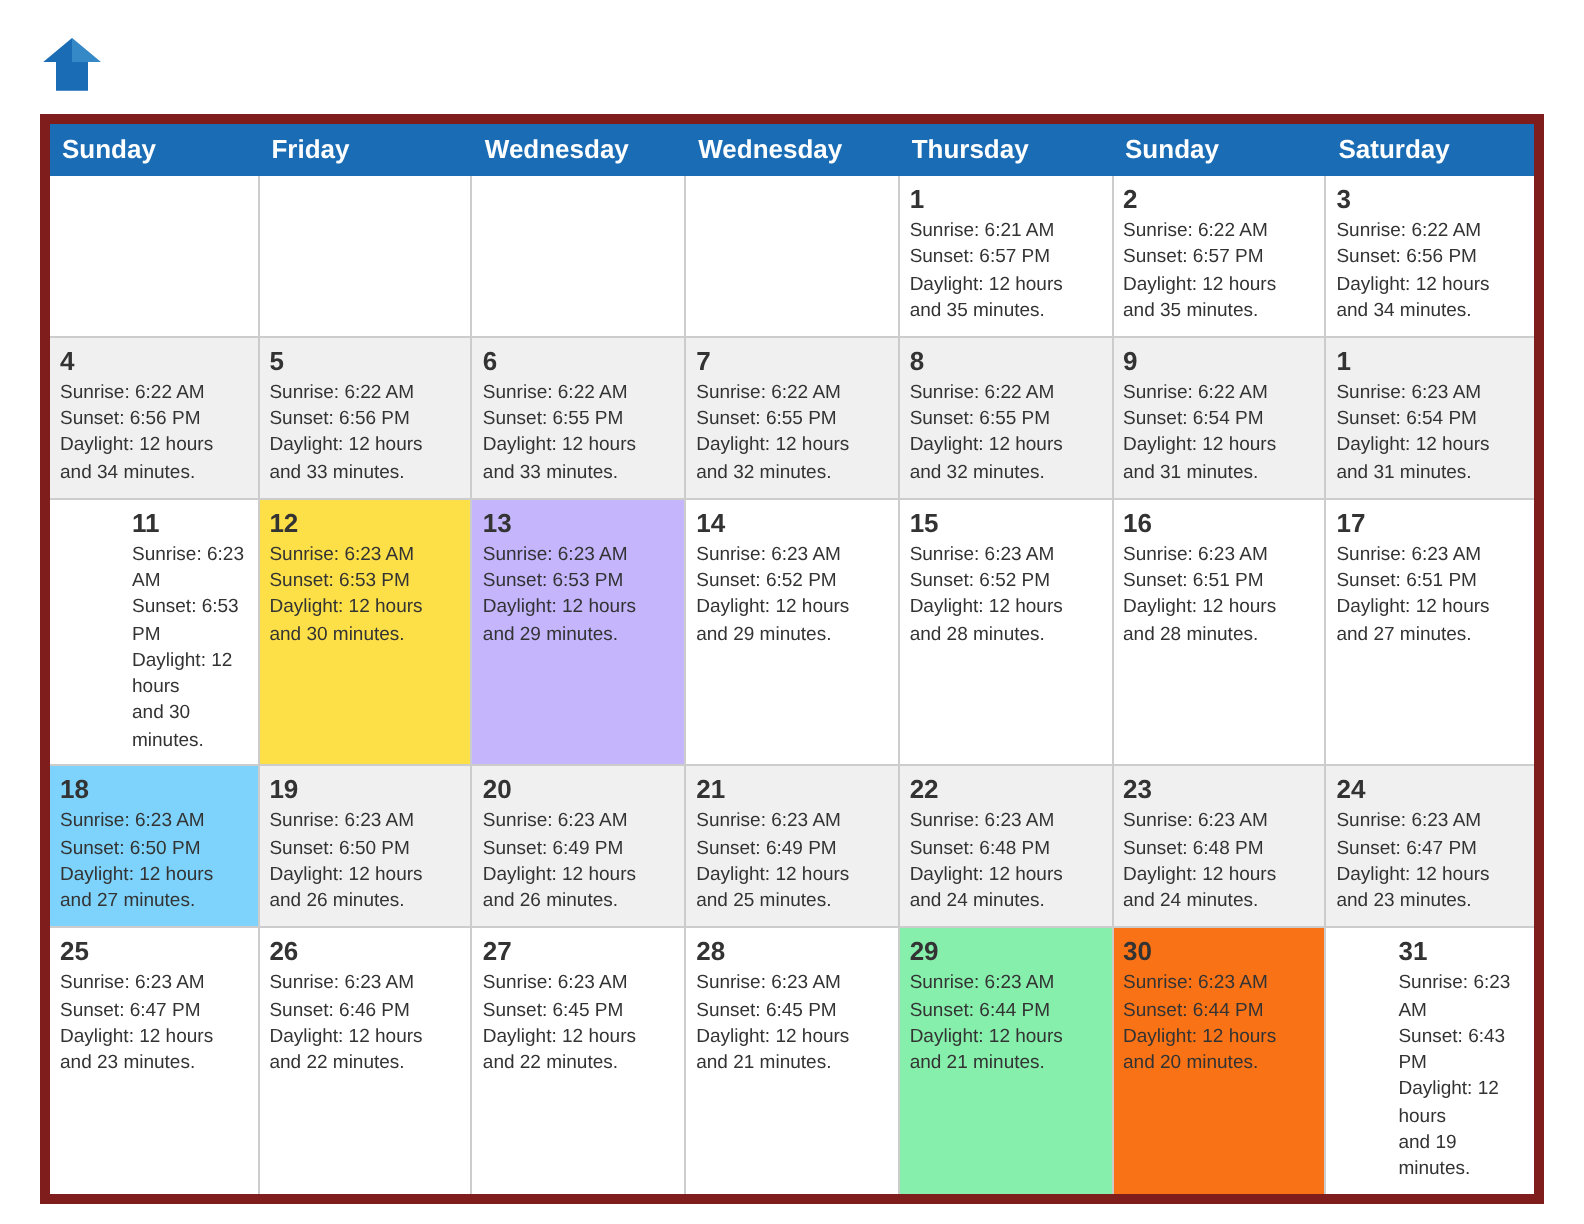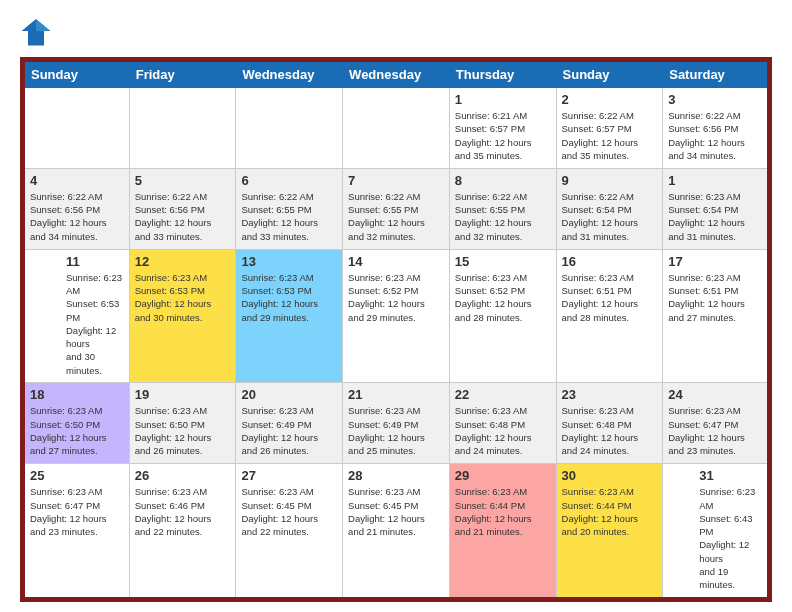--- a/index.html
+++ b/index.html
@@ -220,21 +220,21 @@
 Daylight: 12 hours
 and 30 minutes.</div>
           </td>
           <td style="background-color: #fde047;">
             <span class="day-num">12</span>
             <div class="day-info" style="white-space: pre-line;">Sunrise: 6:23 AM
 Sunset: 6:53 PM
 Daylight: 12 hours
 and 30 minutes.</div>
           </td>
-          <td style="background-color: #7dd3fc;">
+          <td style="background-color: #c4b5fd;">
             <span class="day-num">13</span>
             <div class="day-info" style="white-space: pre-line;">Sunrise: 6:23 AM
 Sunset: 6:53 PM
 Daylight: 12 hours
 and 29 minutes.</div>
           </td>
           <td style="background-color: rgb(255, 255, 255);">
             <span class="day-num">14</span>
             <div class="day-info" style="white-space: pre-line;">Sunrise: 6:23 AM
 Sunset: 6:52 PM
@@ -257,21 +257,21 @@
           </td>
           <td style="background-color: rgb(255, 255, 255);">
             <span class="day-num">17</span>
             <div class="day-info" style="white-space: pre-line;">Sunrise: 6:23 AM
 Sunset: 6:51 PM
 Daylight: 12 hours
 and 27 minutes.</div>
           </td>
         </tr>
         <tr>
-          <td style="background-color: #c4b5fd; margin-top: 24px;">
+          <td style="background-color: #7dd3fc; margin-top: 24px;">
             <span class="day-num">18</span>
             <div class="day-info" style="white-space: pre-line;">Sunrise: 6:23 AM
 Sunset: 6:50 PM
 Daylight: 12 hours
 and 27 minutes.</div>
           </td>
           <td style="background-color: rgb(240, 240, 240);">
             <span class="day-num">19</span>
             <div class="day-info" style="white-space: pre-line;">Sunrise: 6:23 AM
 Sunset: 6:50 PM
@@ -336,28 +336,28 @@
 Daylight: 12 hours
 and 22 minutes.</div>
           </td>
           <td style="background-color: rgb(255, 255, 255);">
             <span class="day-num">28</span>
             <div class="day-info" style="white-space: pre-line;">Sunrise: 6:23 AM
 Sunset: 6:45 PM
 Daylight: 12 hours
 and 21 minutes.</div>
           </td>
-          <td style="background-color: #fca5a5;">
+          <td style="background-color: #86efac;">
             <span class="day-num">29</span>
             <div class="day-info" style="white-space: pre-line;">Sunrise: 6:23 AM
 Sunset: 6:44 PM
 Daylight: 12 hours
 and 21 minutes.</div>
           </td>
-          <td style="background-color: #fde047;">
+          <td style="background-color: #f97316;">
             <span class="day-num">30</span>
             <div class="day-info" style="white-space: pre-line;">Sunrise: 6:23 AM
 Sunset: 6:44 PM
 Daylight: 12 hours
 and 20 minutes.</div>
           </td>
           <td style="background-color: rgb(255, 255, 255); padding-left: 36px;">
             <span class="day-num">31</span>
             <div class="day-info" style="white-space: pre-line;">Sunrise: 6:23 AM
 Sunset: 6:43 PM

